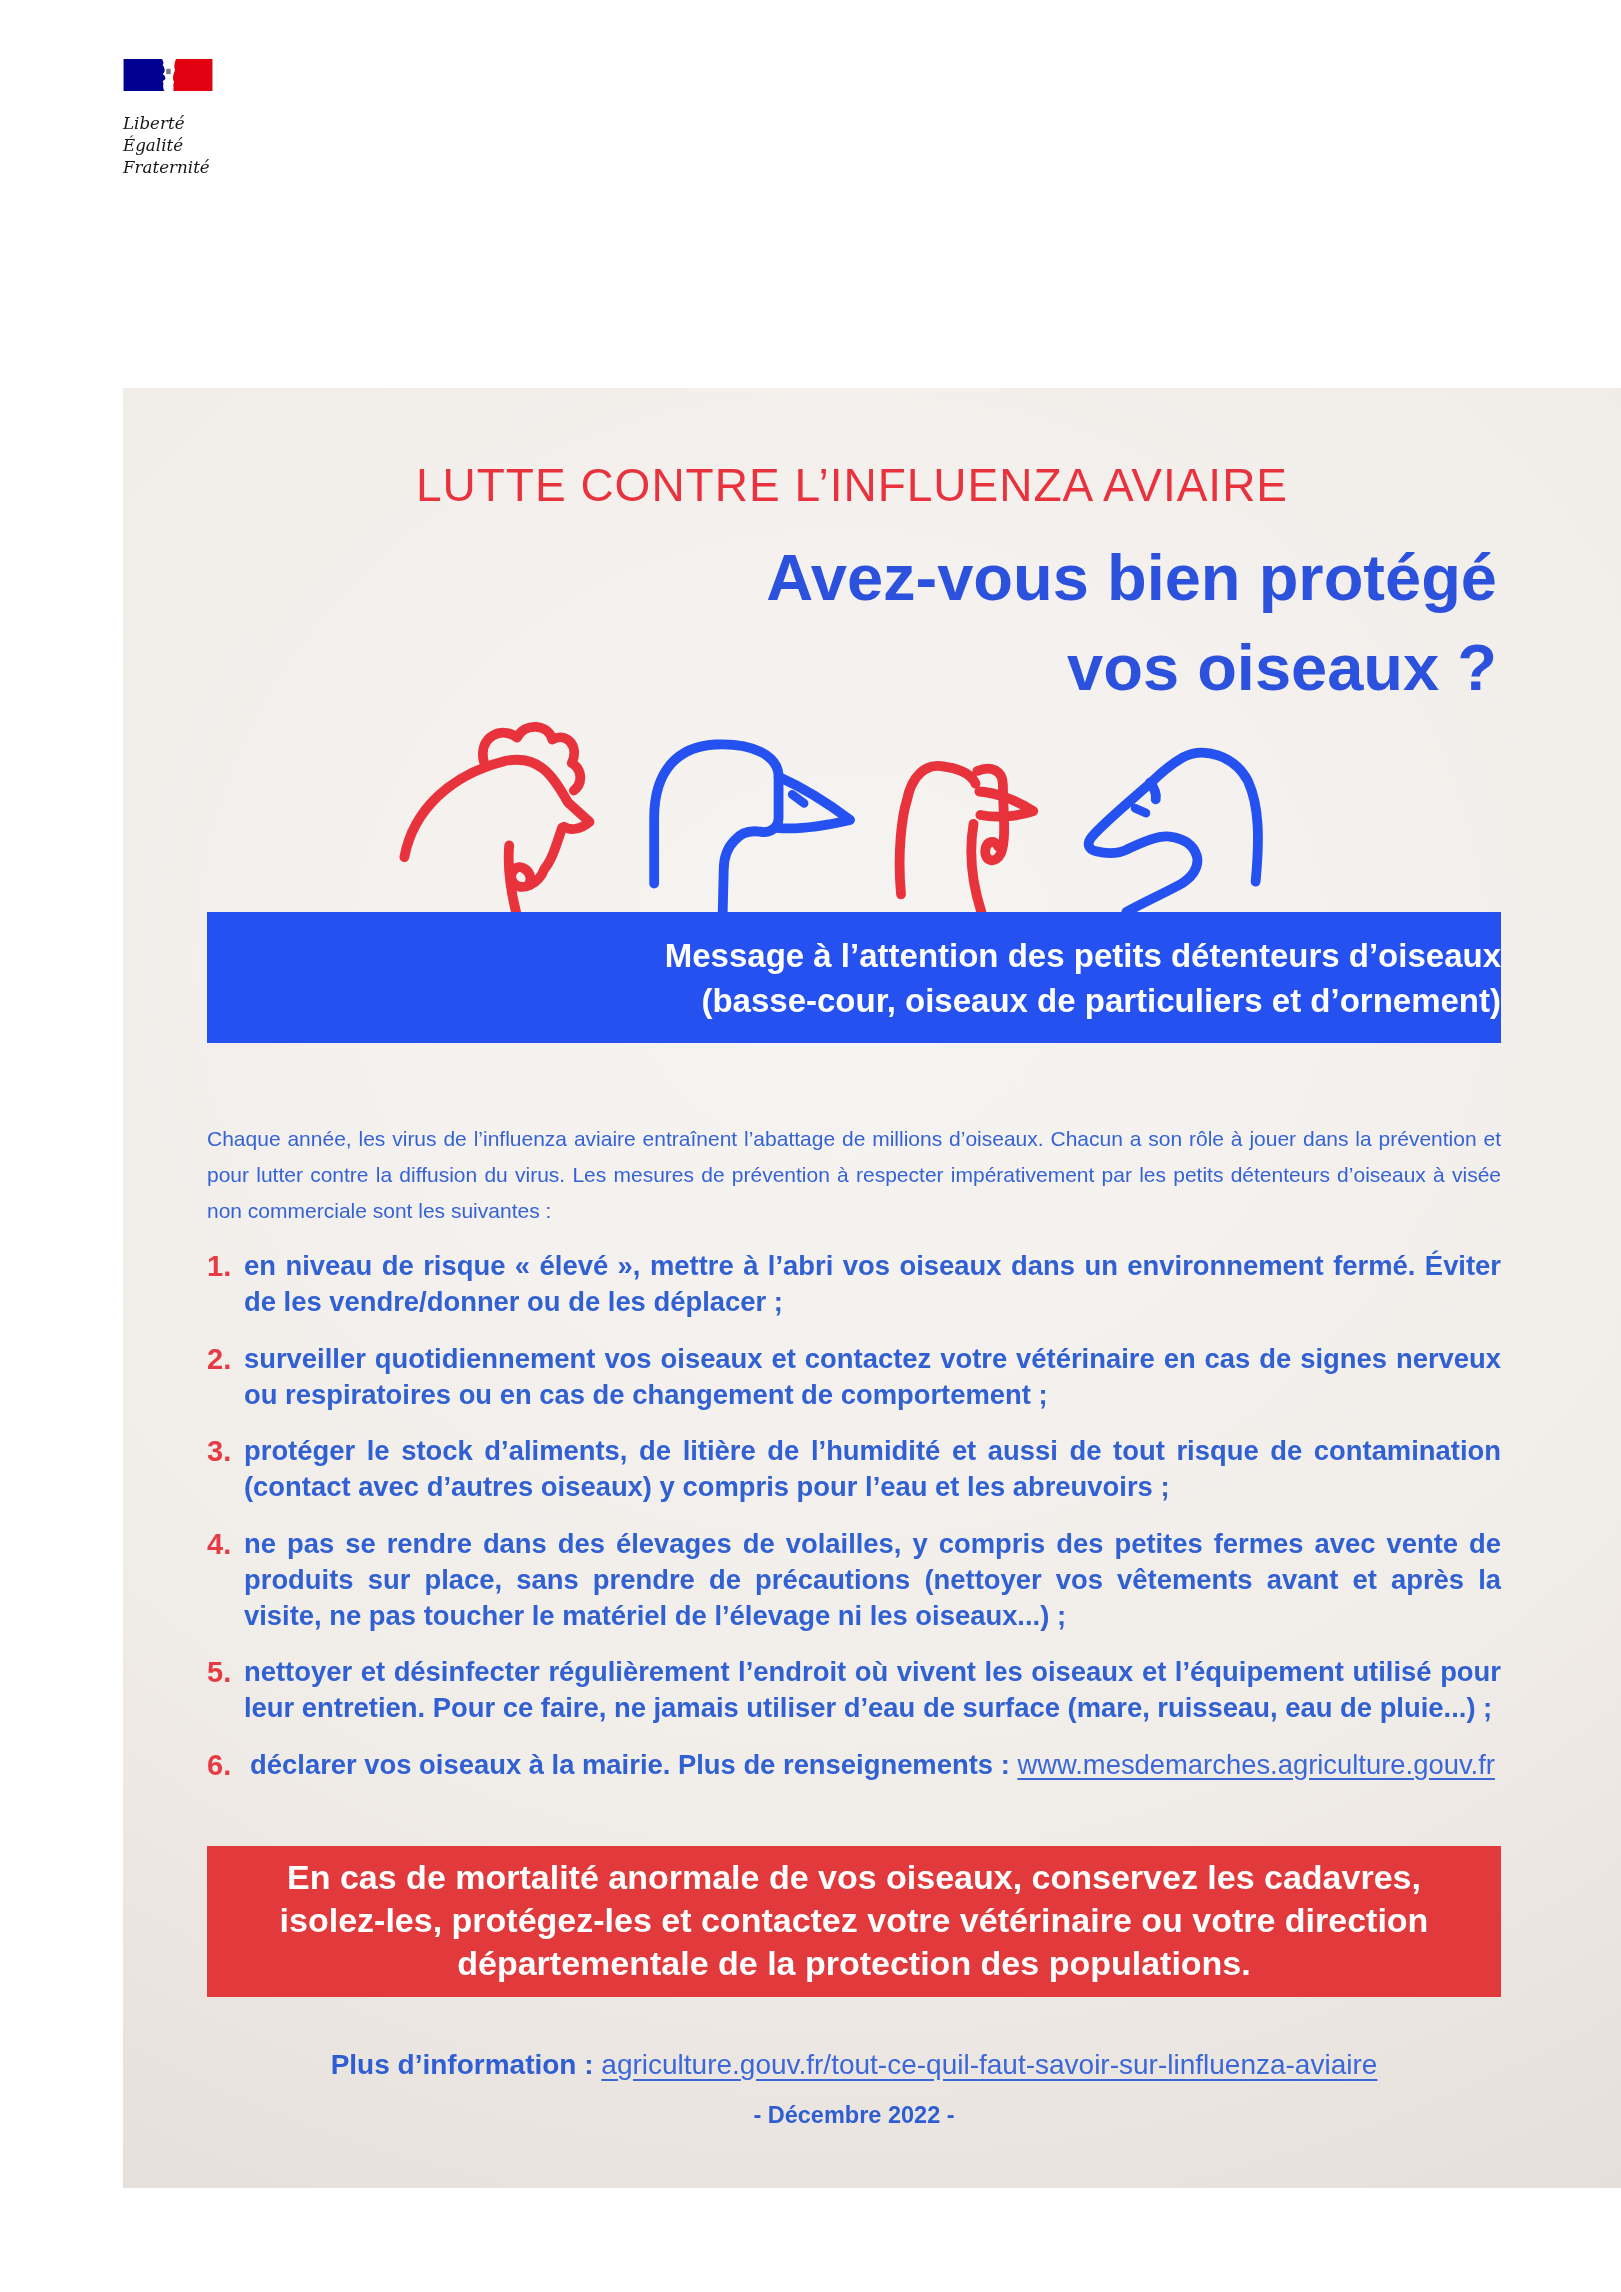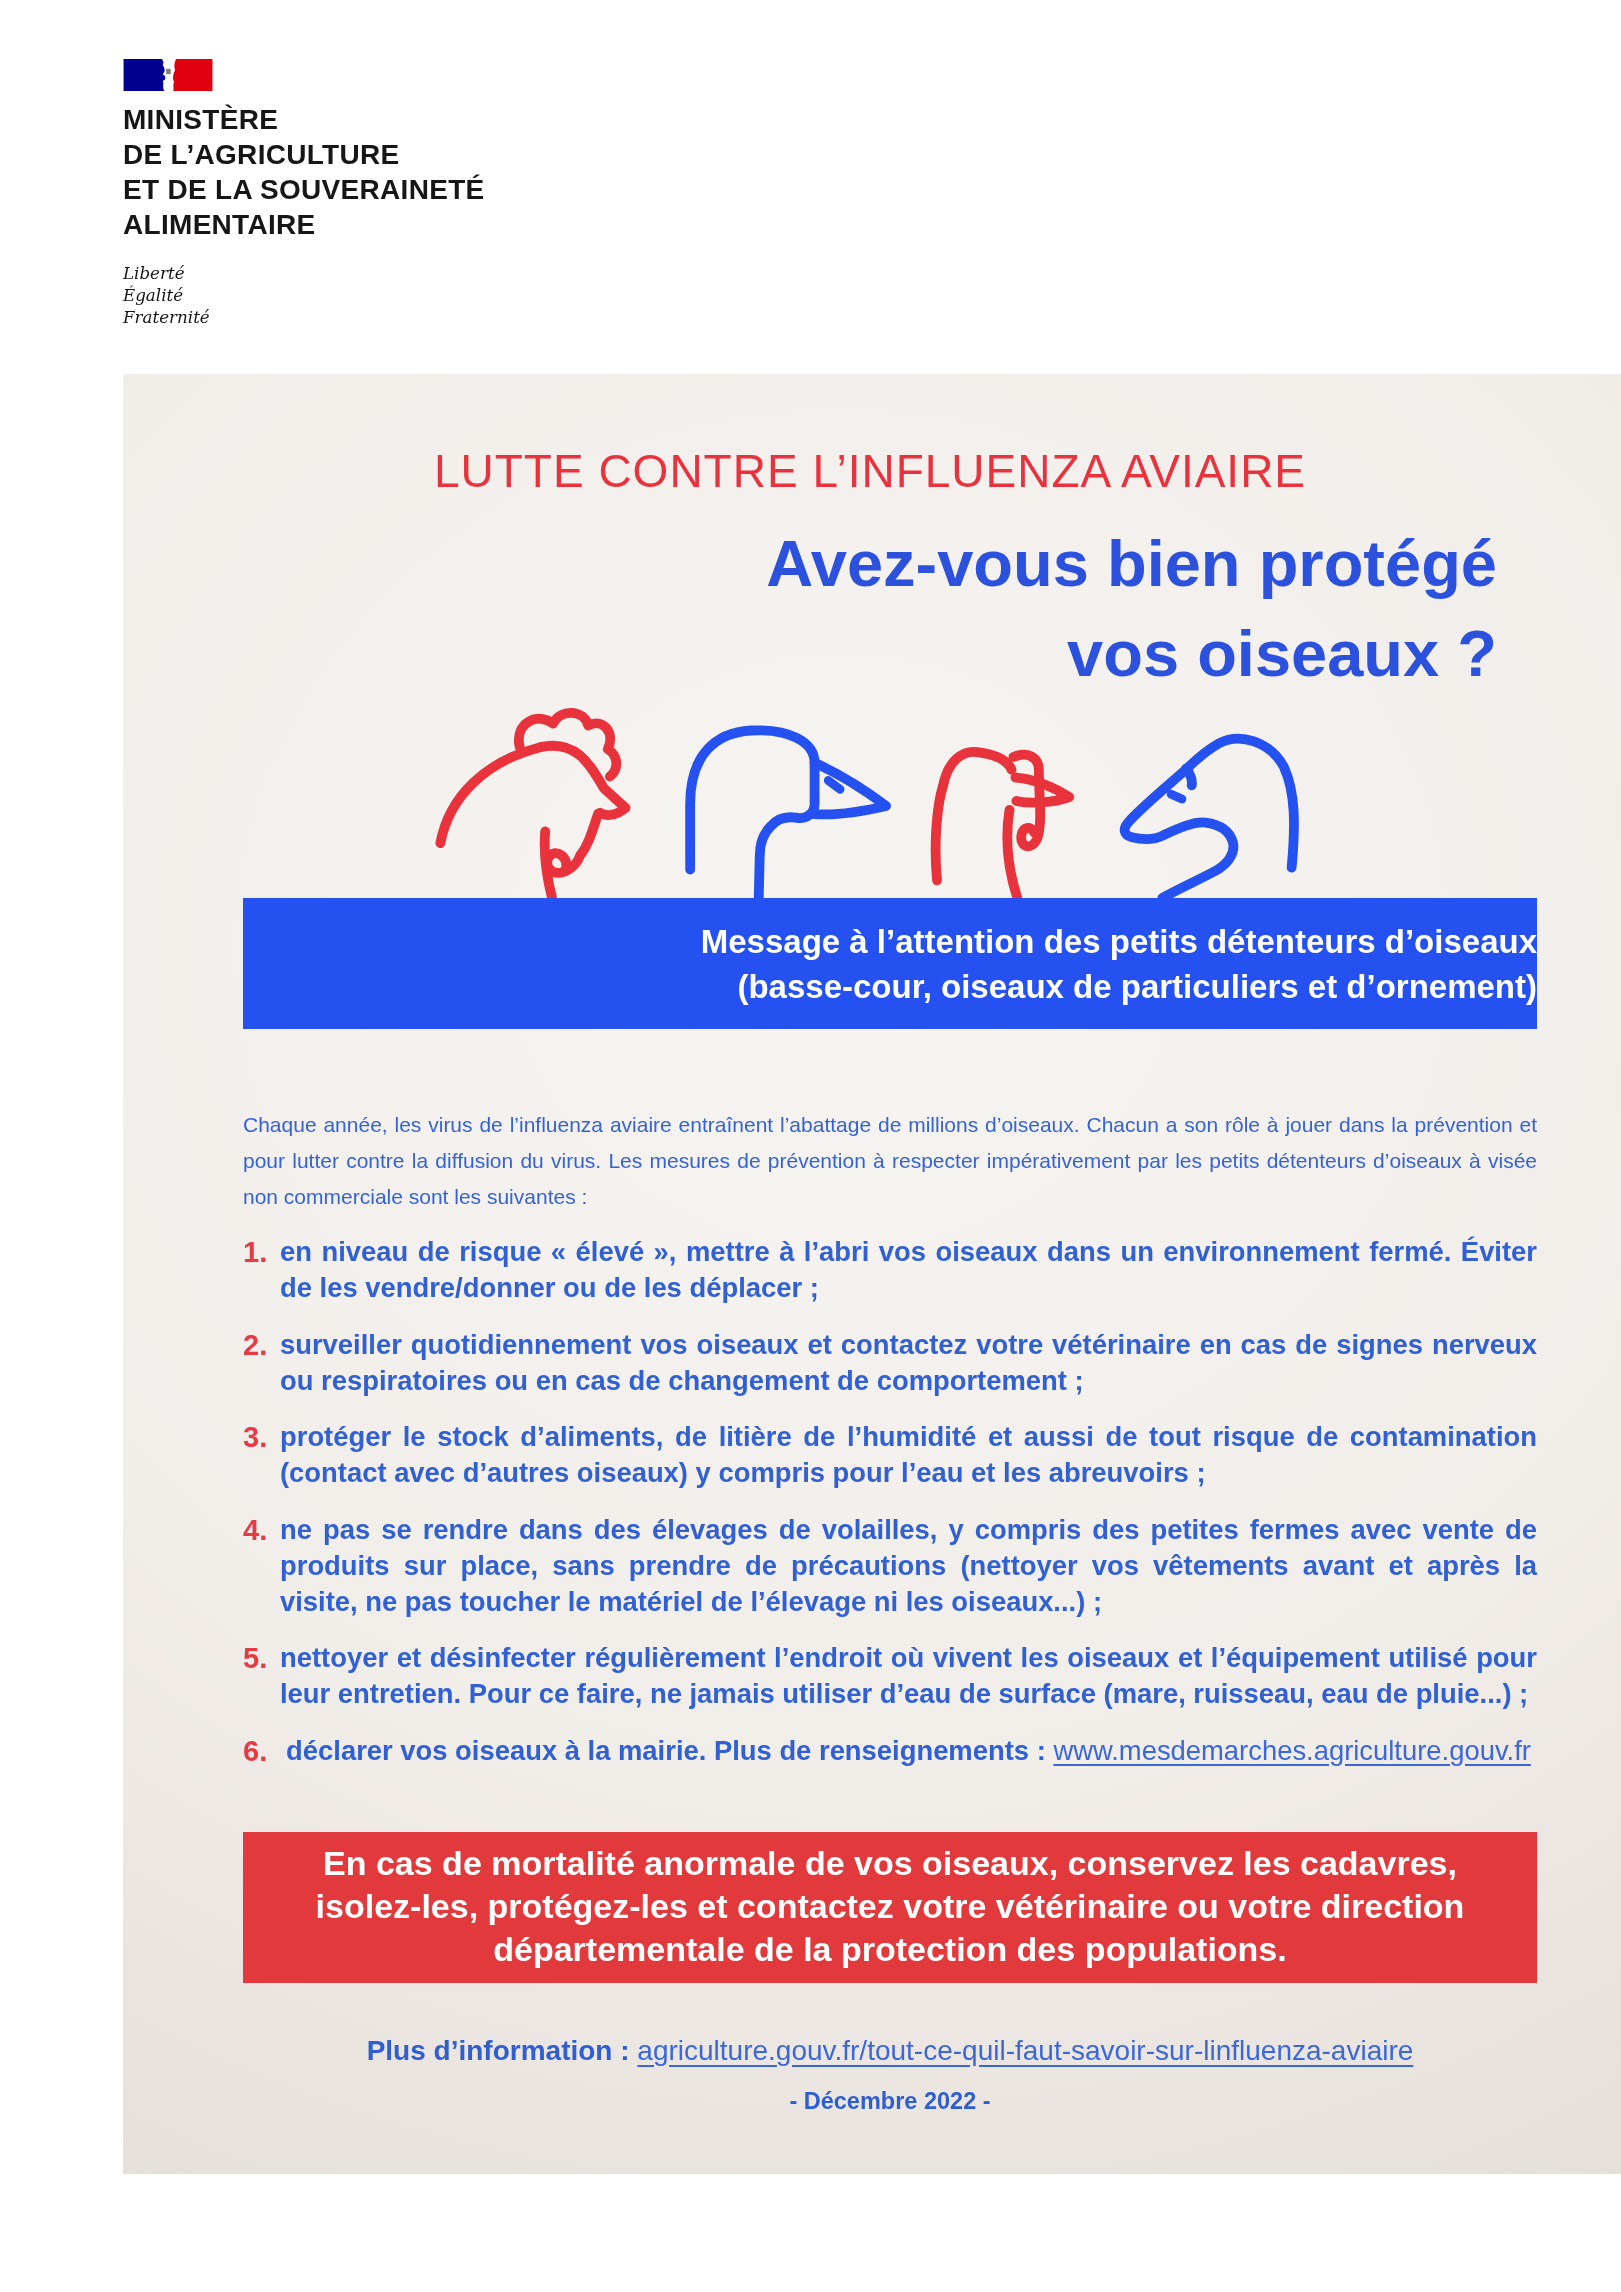--- a/index.html
+++ b/index.html
@@ -12,24 +12,24 @@
   }
 
   
   .gov-logo { position: absolute; left: 123px; top: 59px; color: #161616; }
   .gov-flag { display: block; width: 90px; height: 32px; margin-bottom: 10.8px; }
   .gov-ministry { font-weight: bold; font-size: 28px; line-height: 35px; letter-spacing: 0.3px; }
   .gov-motto { margin-top: 20.6px; font-family: "DejaVu Serif", serif; font-style: italic; font-size: 16.7px; line-height: 22px; color: #161616; }
 
   
   .card {
-    position: absolute; left: 123px; top: 374px;
+    position: absolute; left: 123px; top: 388px;
     width: 1498px; height: 1800px;
     background: radial-gradient(115% 85% at 48% 32%, #f6f4f2 0%, #f1ede9 55%, #e3dcd6 100%);
-    padding: 72px 124px 0 120px;
+    padding: 72px 124px 0 84px;
   }
 
   .kicker {
     text-align: center;
     font-size: 46px; line-height: 51px;
     font-weight: 400; letter-spacing: 1px;
     color: #e8333e;
   }
   .main-title {
     margin-top: 21.6px;
@@ -120,26 +120,20 @@
 <body>
 
 <header class="gov-logo">
   <svg class="gov-flag" viewBox="0 0 100 36" aria-hidden="true">
     <rect x="0" y="0" width="41" height="36" fill="#000091"></rect>
     <rect x="59" y="0" width="41" height="36" fill="#e1000f"></rect>
     <path fill="#000091" d="M41,0 L41,36 L46,36 C43,31 46,28 44,25 C49,23 47,19 44,17 C48,14 46,9 44,7 C46,4 44,1 43,0 Z"></path>
     <path fill="#e1000f" d="M59,0 L59,36 L56,36 C57,32 55,29 57,26 C54,21 57,15 58,12 C56,8 58,3 59,0 Z"></path>
     <rect x="48" y="11" width="5" height="6" fill="#7d7d7d"></rect>
   </svg>
-  <div class="gov-ministry">
-    <div>MINISTÈRE</div>
-    <div>DE L’AGRICULTURE</div>
-    <div>ET DE LA SOUVERAINETÉ</div>
-    <div>ALIMENTAIRE</div>
-  </div>
   <div class="gov-motto">
     <div>Liberté</div>
     <div>Égalité</div>
     <div>Fraternité</div>
   </div>
 </header>
 
 <main class="card">
 
   <div class="kicker">LUTTE CONTRE L’INFLUENZA AVIAIRE</div>

